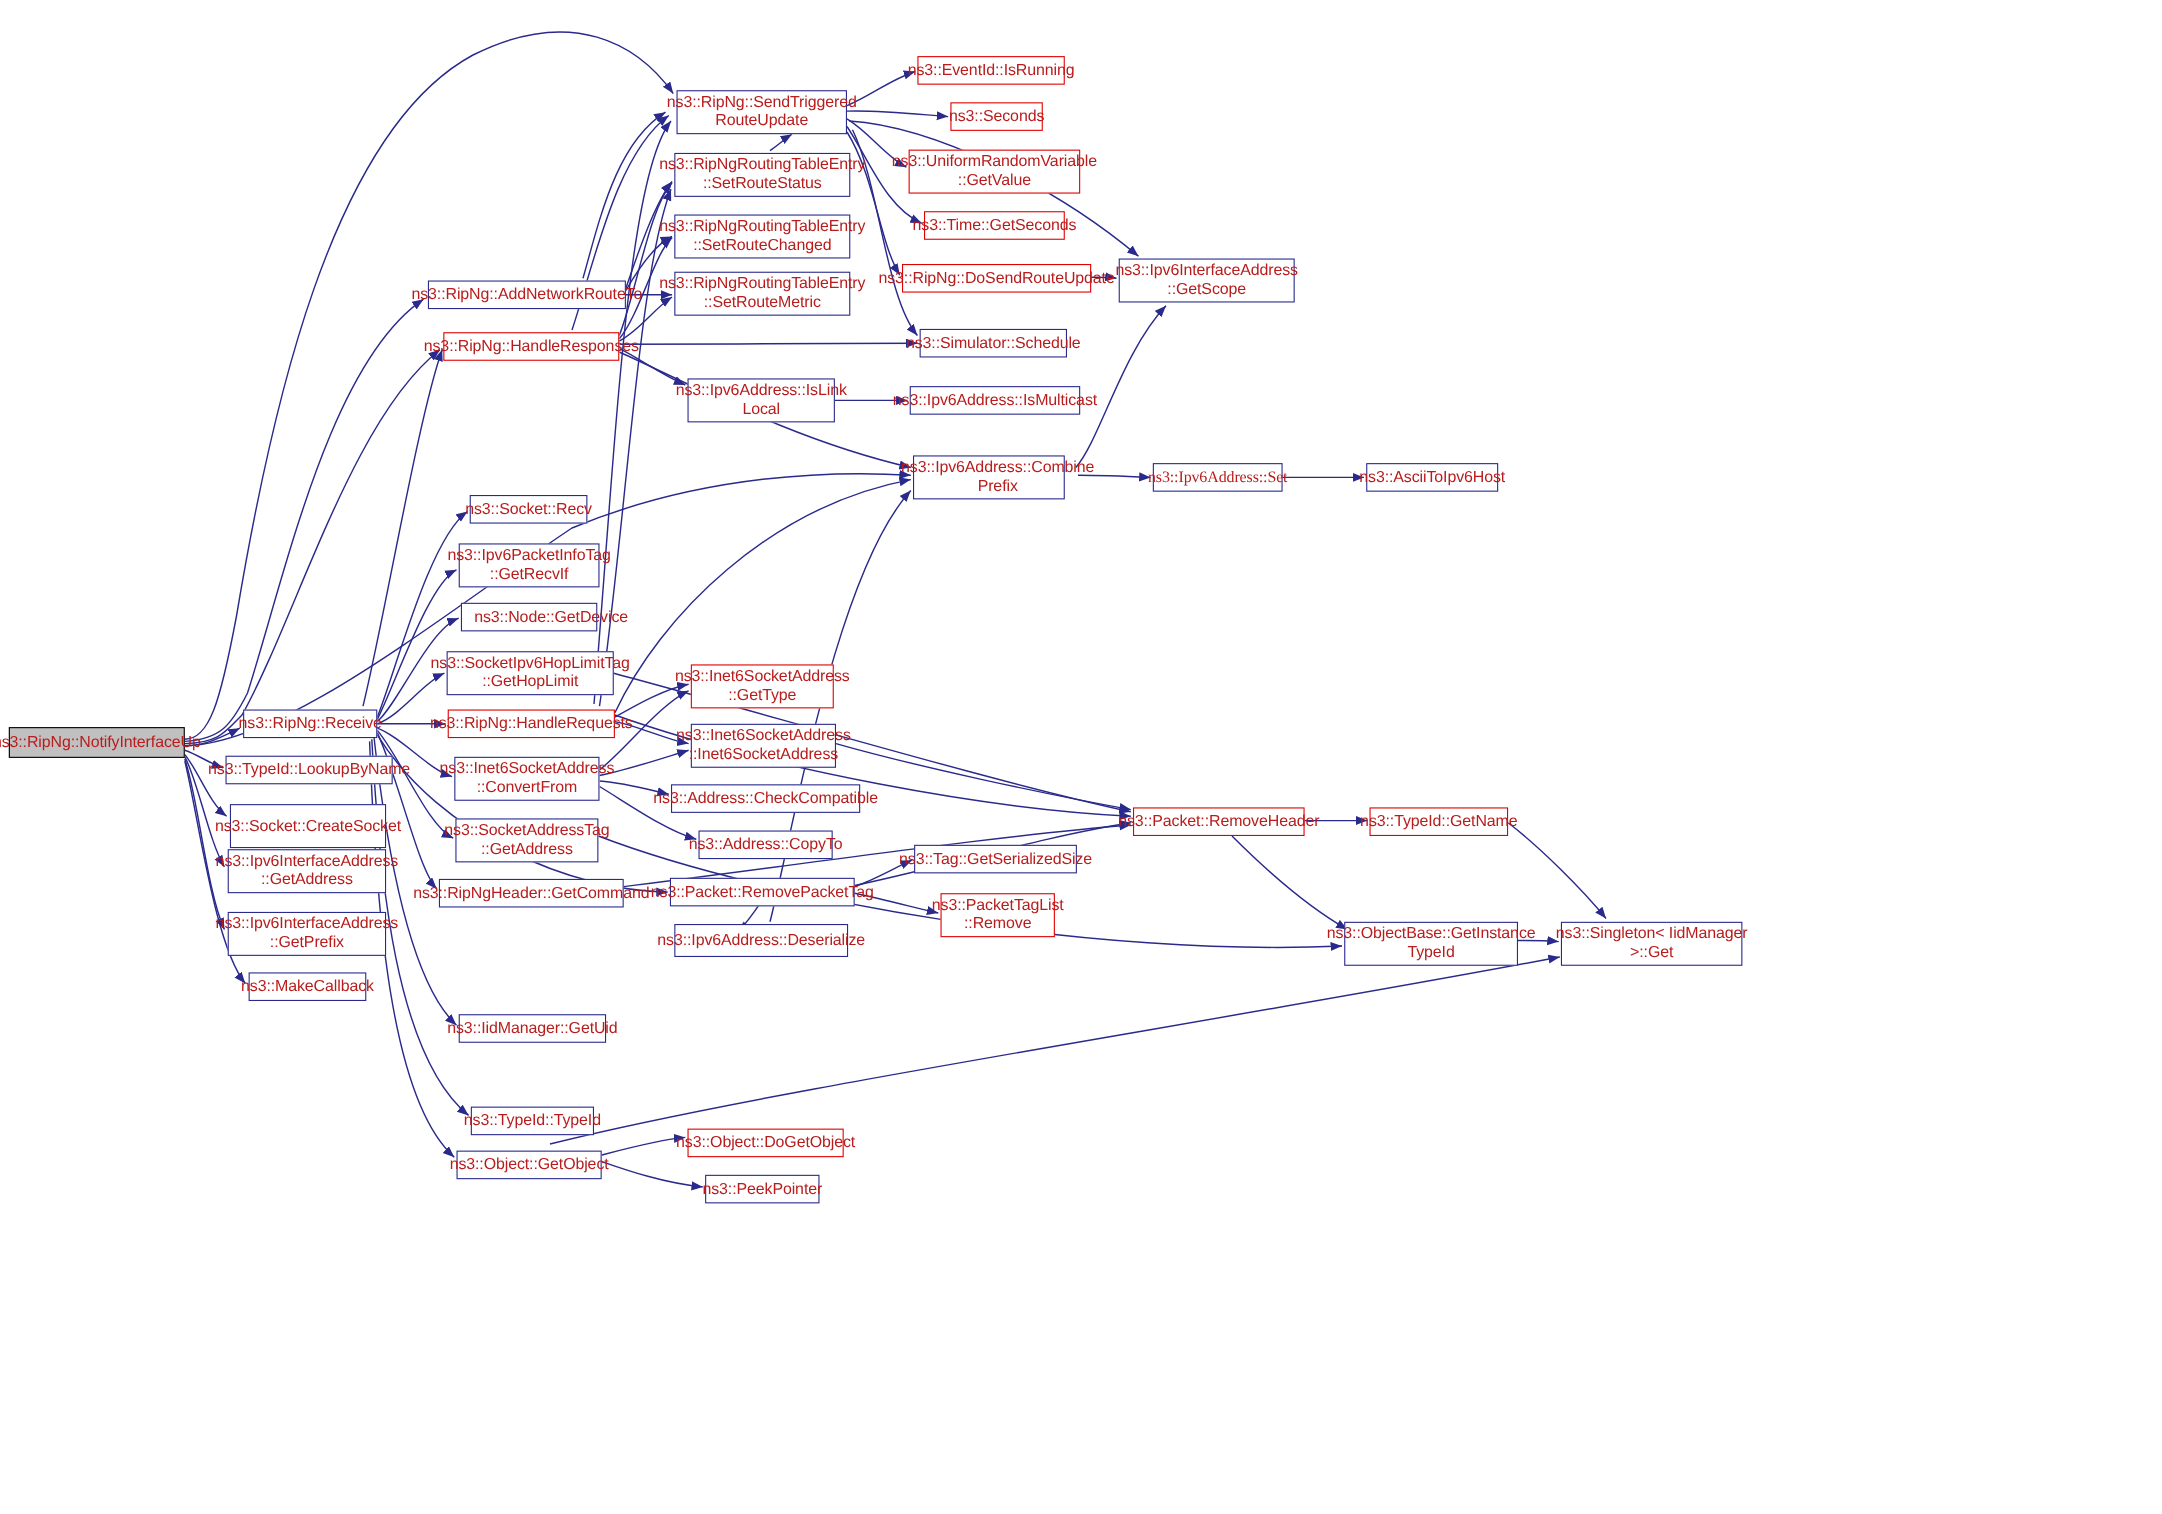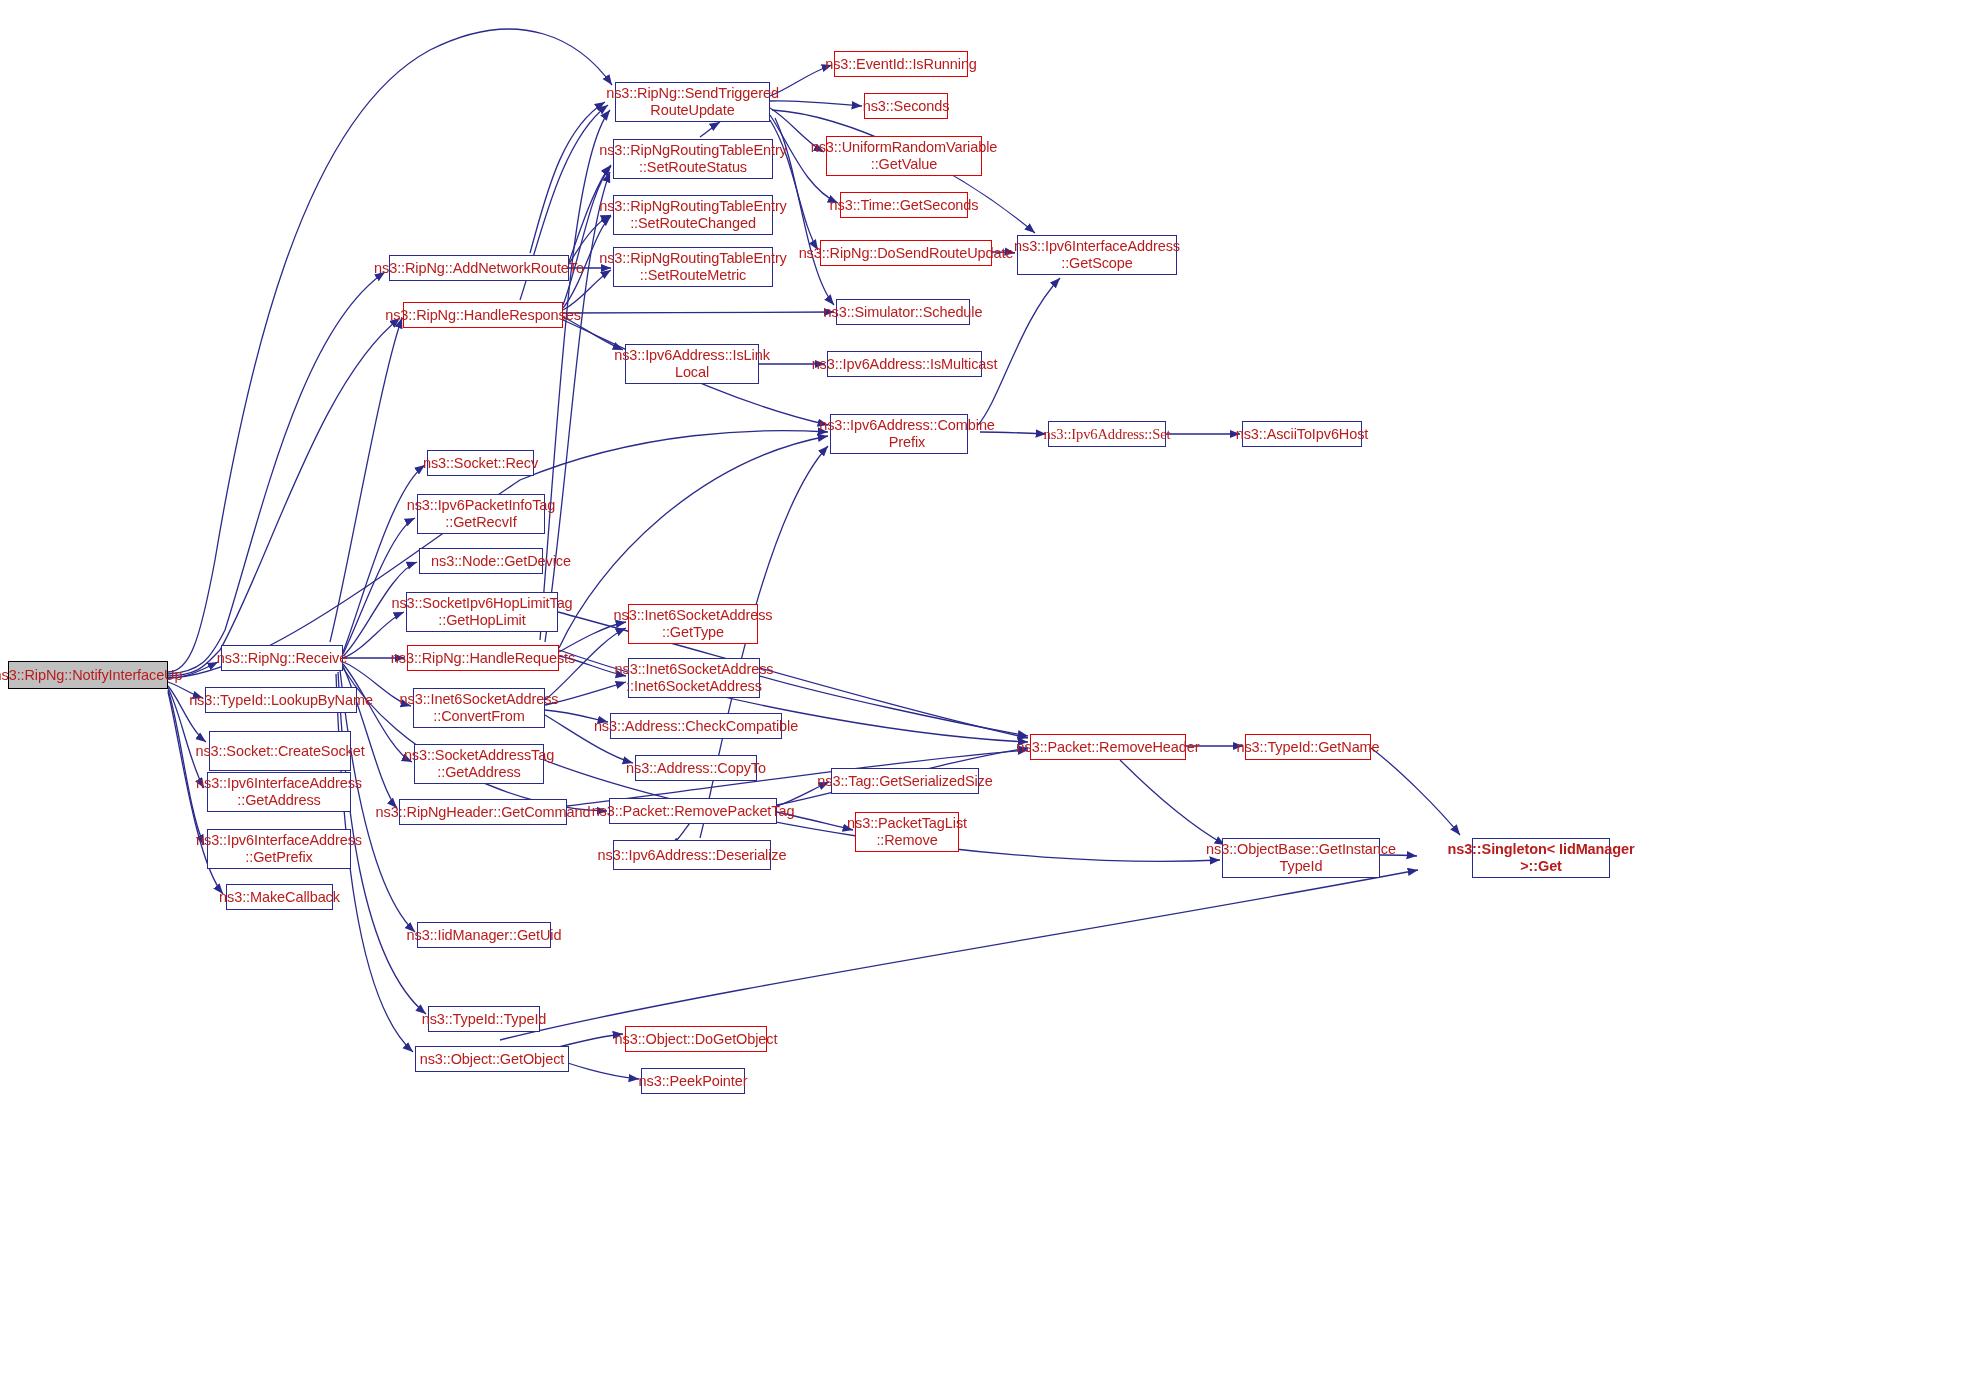--- a/index.html
+++ b/index.html
@@ -187,22 +187,22 @@
       <div class="node" style="left: 831px; top: 768px; width: 148px; height: 26px;">ns3::Tag::GetSerializedSize</div>
       <div class="node" style="left: 609px; top: 798px; width: 168px; height: 26px;">ns3::Packet::RemovePacketTag</div>
       <div class="node red" style="left: 855px; top: 812px; width: 104px; height: 40px;">ns3::PacketTagList
 ::Remove</div>
       <div class="node" style="left: 399px; top: 799px; width: 168px; height: 26px;">ns3::RipNgHeader::GetCommand</div>
       <div class="node" style="left: 207px; top: 829px; width: 144px; height: 40px;">ns3::Ipv6InterfaceAddress
 ::GetPrefix</div>
       <div class="node" style="left: 613px; top: 840px; width: 158px; height: 30px;">ns3::Ipv6Address::Deserialize</div>
       <div class="node" style="left: 1222px; top: 838px; width: 158px; height: 40px;">ns3::ObjectBase::GetInstance
 TypeId</div>
-      <div class="node" style="left: 1472px; top: 838px; width: 138px; height: 40px; font-weight: bold;">ns3::Singleton&lt; IidManager
+      <div class="node" style="left: 1419px; top: 838px; width: 165px; height: 40px;">ns3::Singleton&lt; IidManager
 &gt;::Get</div>
       <div class="node" style="left: 226px; top: 884px; width: 107px; height: 26px;">ns3::MakeCallback</div>
       <div class="node" style="left: 417px; top: 922px; width: 134px; height: 26px;">ns3::IidManager::GetUid</div>
       <div class="node" style="left: 428px; top: 1006px; width: 112px; height: 26px;">ns3::TypeId::TypeId</div>
-      <div class="node" style="left: 415px; top: 1046px; width: 154px; height: 26px;">ns3::Object::GetObject</div>
+      <div class="node" style="left: 415px; top: 1046px; width: 132px; height: 26px;">ns3::Object::GetObject</div>
       <div class="node red" style="left: 625px; top: 1026px; width: 142px; height: 26px;">ns3::Object::DoGetObject</div>
       <div class="node" style="left: 641px; top: 1068px; width: 104px; height: 26px;">ns3::PeekPointer</div>
     </div>
 </div>
 
 </body></html>

